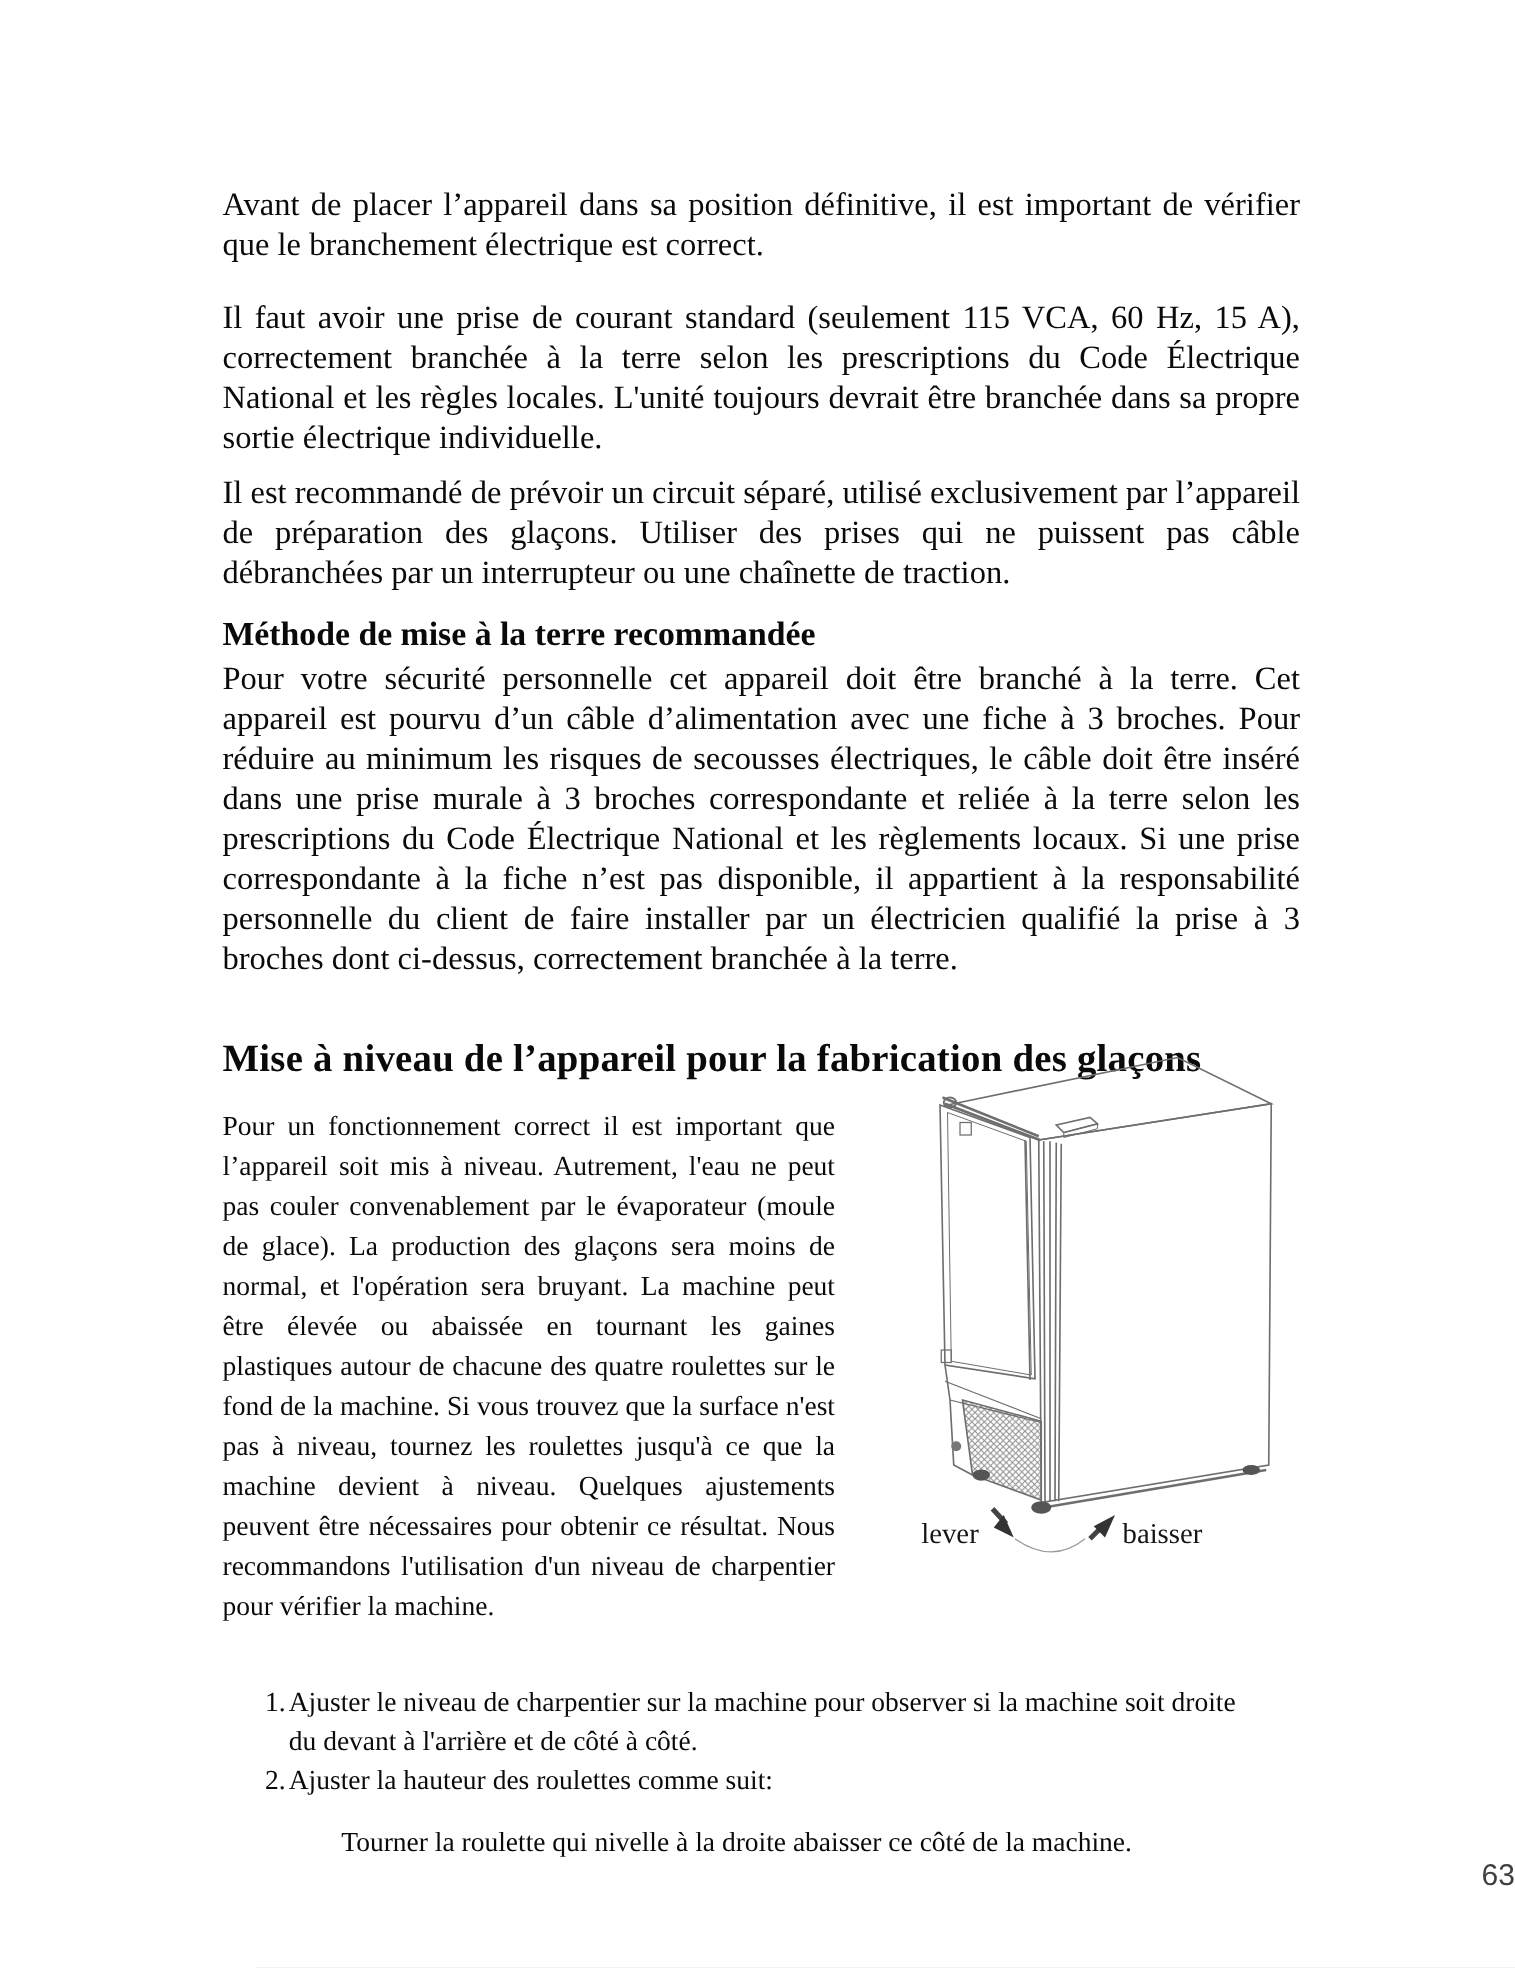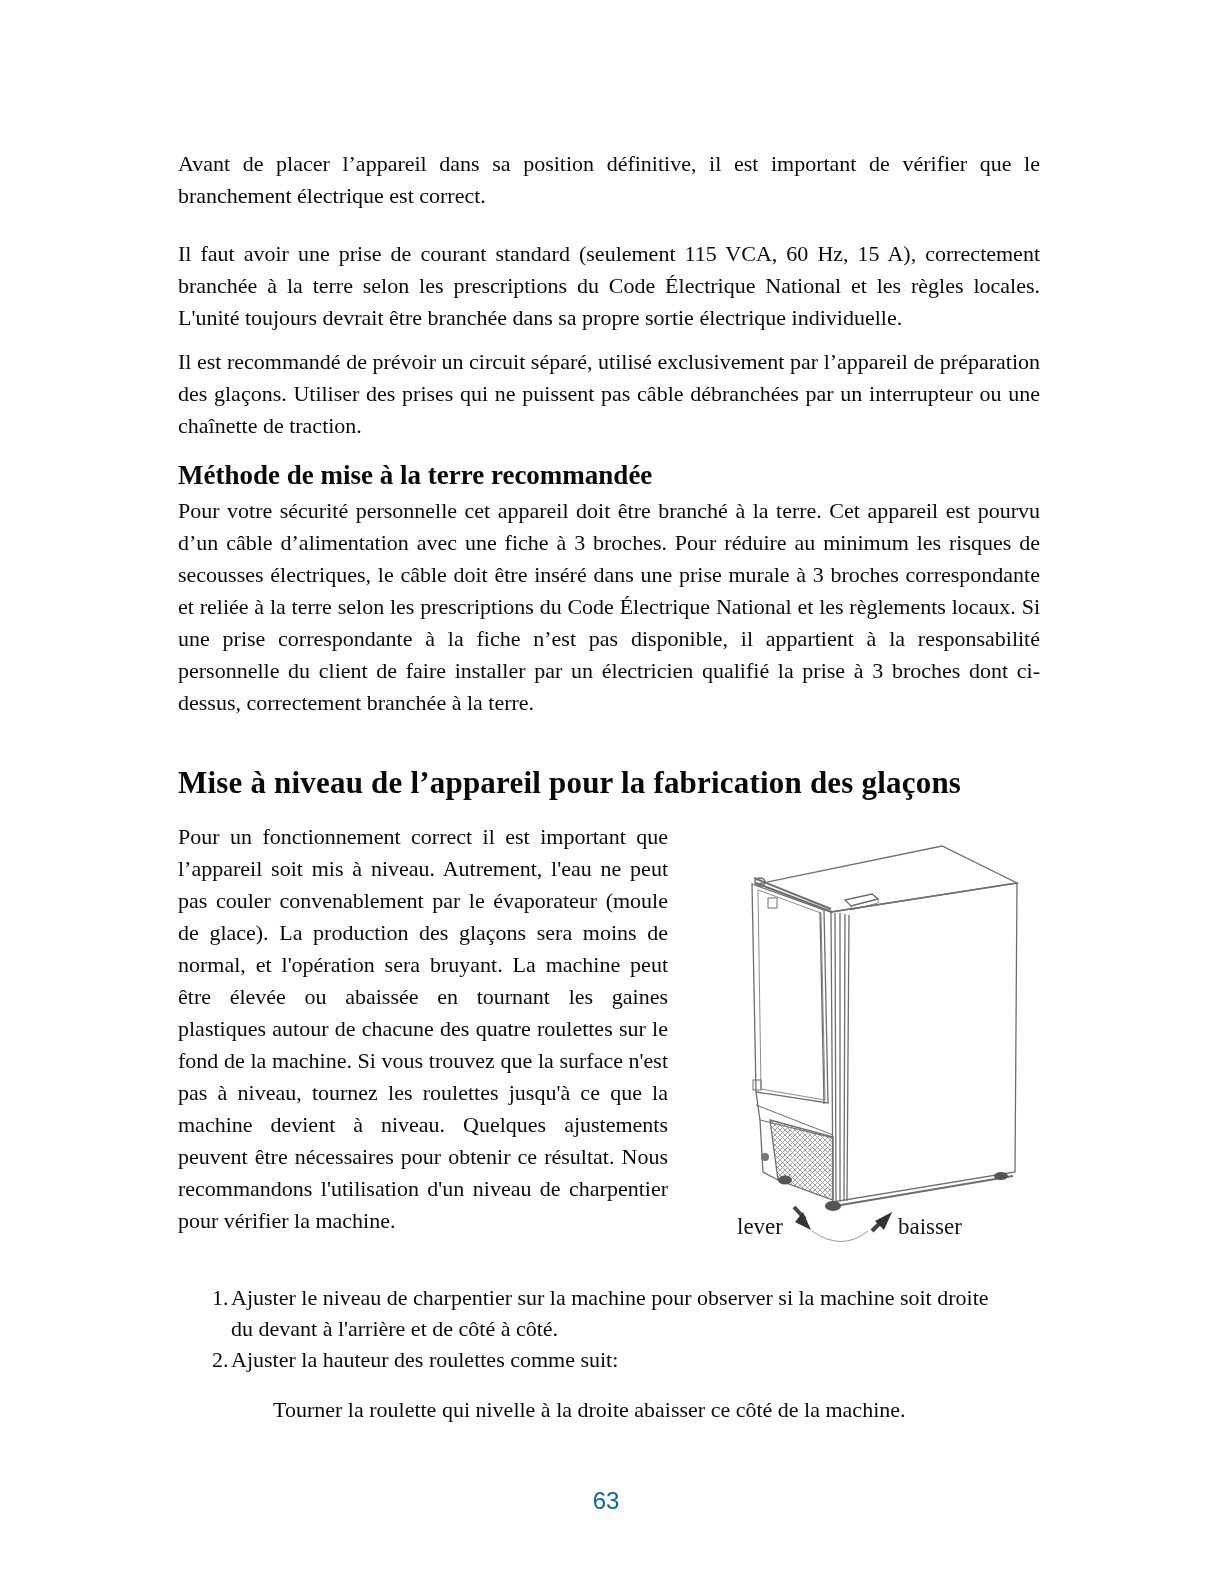--- a/index.html
+++ b/index.html
@@ -11,21 +11,21 @@
     color:#0a0a0a;
     overflow:hidden;
     margin:0 auto;
   }
   .content {
     position:absolute;
     left:178px; top:148px;
     width:862px;
   }
   p.body {
-    font-size:22px;
+    font-size:26px;
     line-height:32px;
     text-align:justify;
     margin:0 0 13px 0;
   }
   p.p2 { margin-bottom:12px;margin-top:26px; }
   p.p3 { margin-bottom:8px; }
   p.p4 { margin-bottom:0; }
   h2.grounding {
     font-size:27px;
     line-height:34px;
@@ -74,24 +74,24 @@
   }
   .substep {
     padding-left:95px;
     width:780px;
     margin-top:19px;
   }
   .pagenum {
     position:absolute;
     left:0; right:0;
     top:1487px;
-    text-align:center;
+    text-align:right;
     font-family:"Liberation Sans", sans-serif;
     font-size:24px;
-    color:#0369a1;
+    color:#404040;
   }
   svg text {
     font-family:"Liberation Serif", serif;
     font-size:23px;
     fill:#151515;
   }
 </style>
 </head>
 <body>
 

